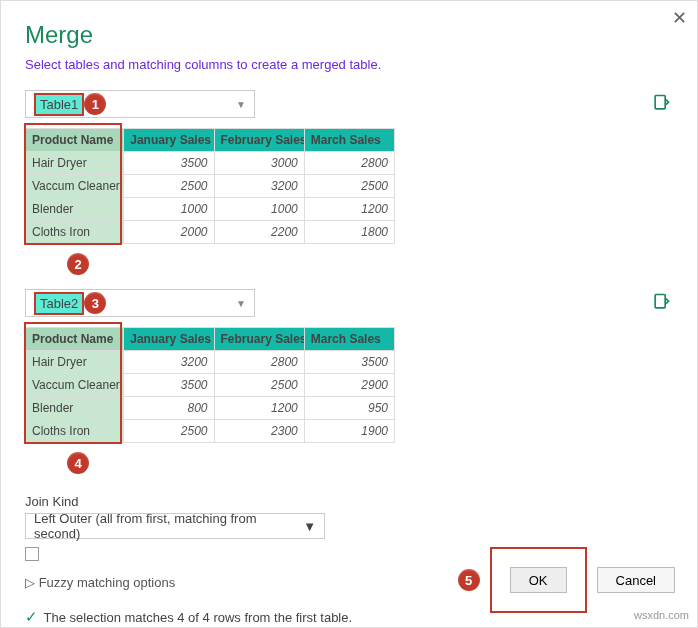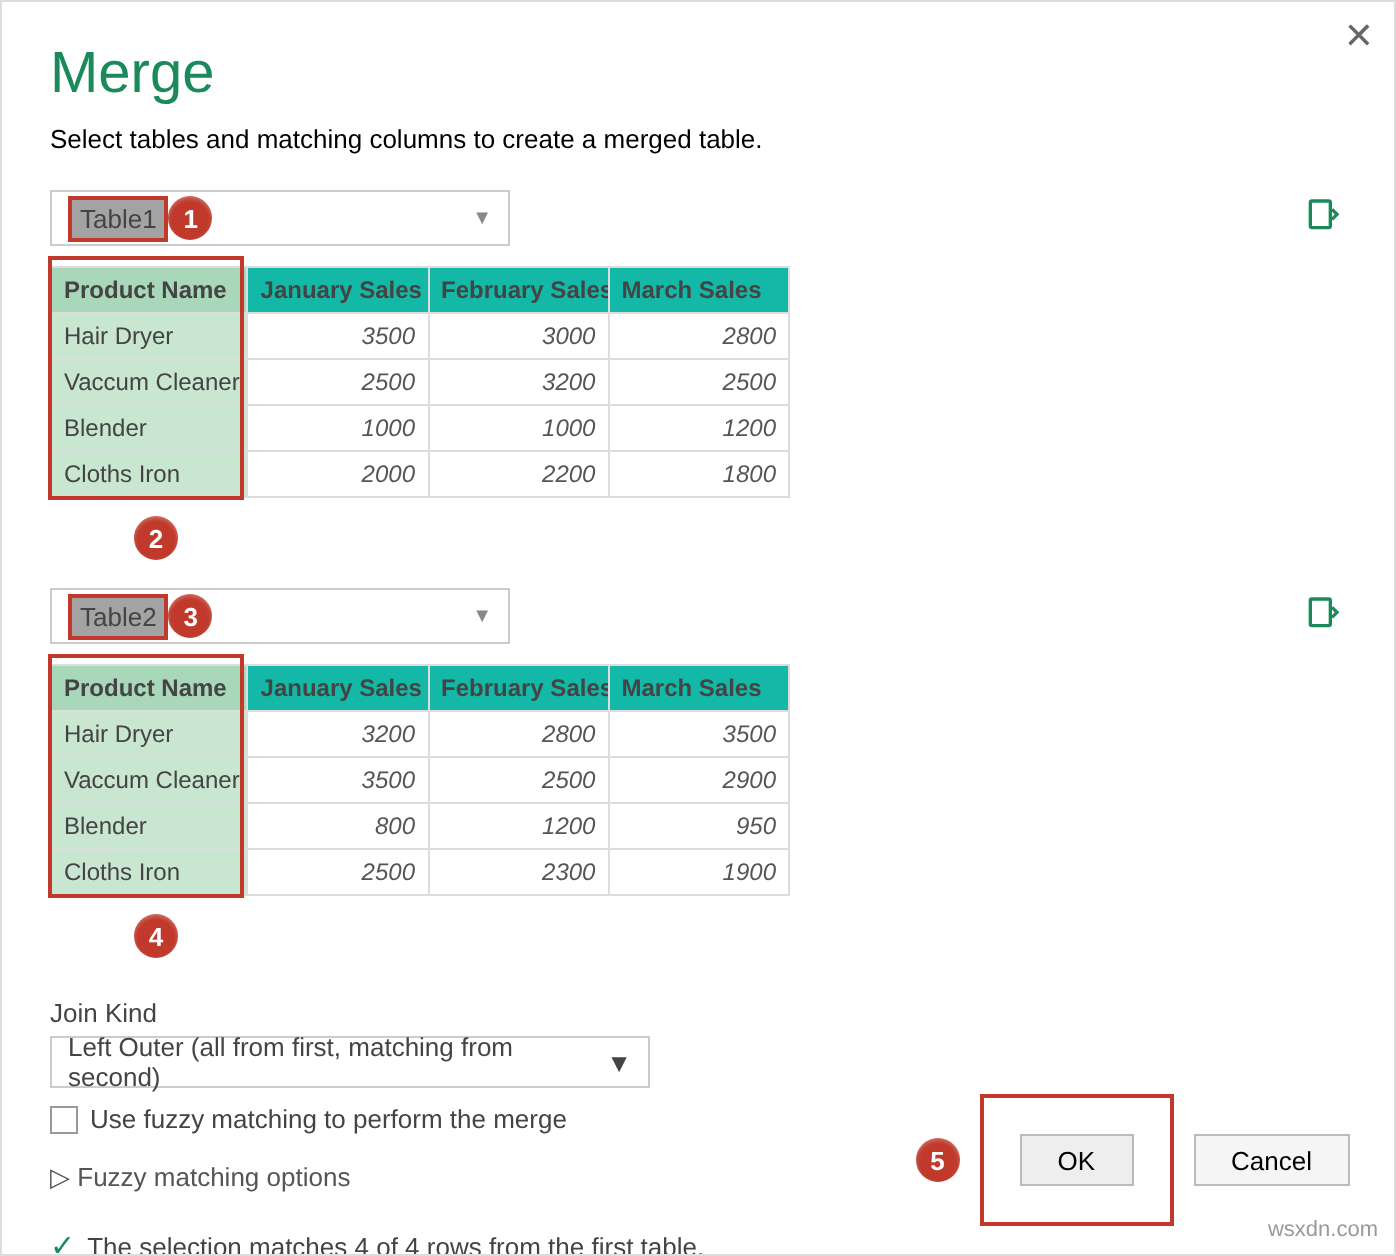--- a/index.html
+++ b/index.html
@@ -1,24 +1,24 @@
 <!DOCTYPE html>
 <html><head>
   <meta charset="utf-8">
   <style>
     * { box-sizing: border-box; margin: 0; padding: 0; }
     body { font-family: "Segoe UI", Tahoma, sans-serif; font-size: 13px; color: #444; background: #fff; width: 698px; height: 628px; position: relative; border: 1px solid #ddd; }
     .close-x { position: absolute; top: 6px; right: 10px; font-size: 18px; color: #666; cursor: pointer; }
     .content { padding: 20px 24px 14px 24px; }
-    h1 { font-size: 29px; font-weight: 400; color: #1a8a5a; margin-bottom: 8px; }
-    .subtitle { margin-bottom: 18px; color: #000000; }
+    h1 { font-size: 24px; font-weight: 400; color: #1a8a5a; margin-bottom: 8px; }
+    .subtitle { margin-bottom: 18px; color: #6d28d9; }
     .dropdown-row { display: flex; align-items: center; margin-bottom: 6px; }
     .dropdown { border: 1px solid #ccc; height: 28px; width: 230px; padding: 4px 8px; display: flex; justify-content: space-between; align-items: center; background: #fff; position: relative; }
     .dropdown .chev { color: #888; font-size: 10px; }
-    .red-box-text { border: 2px solid #c0392b; padding: 2px 4px; display: inline-block; margin-right: -6px; position: relative; z-index: 2; background: #a3a3a3; }
+    .red-box-text { border: 2px solid #c0392b; padding: 2px 4px; display: inline-block; margin-right: -6px; position: relative; z-index: 2; background: #5eead4; }
     .callout { width: 22px; height: 22px; border-radius: 50%; background: #c0392b; color: #fff; font-weight: bold; display: inline-flex; align-items: center; justify-content: center; font-size: 13px; margin-left: 6px; box-shadow: inset 0 1px 2px rgba(255,255,255,0.3); }
     .refresh-icon { margin-left: auto; width: 22px; height: 22px; color: #1a8a5a; }
     table { border-collapse: collapse; margin-top: 4px; width: 370px; table-layout: fixed; border-radius: 15px; }
     th, td { border: 1px solid #ddd; padding: 4px 6px; font-size: 12px; height: 22px; white-space: nowrap; overflow: hidden; }
     th { text-align: left; font-weight: 600; background: #14b8a6; }
     td.num { text-align: right; font-style: italic; color: #555; }
     .sel-col { background: #c8e6d0 !important; }
     .sel-col-hdr { background: #a8d8b9 !important; }
     .col-wrap { position: relative; display: inline-block; }
     .col-red-box { position: absolute; top: -1px; left: -1px; bottom: -1px; width: 98px; border: 2px solid #c0392b; pointer-events: none; z-index: 3; }
@@ -171,21 +171,20 @@
   <div class="below-callout"><span class="callout">4</span></div>
 
   
   <div class="join-label">Join Kind</div>
   <div class="join-dropdown">
     <span>Left Outer (all from first, matching from second)</span>
     <span class="chev">▼</span>
   </div>
   <div class="check-row">
     <span class="checkbox"></span>
-    <span>Use fuzzy matching to perform the merge</span>
   </div>
   <div class="fuzzy-exp">
     <span>▷</span>
     <span>Fuzzy matching options</span>
   </div>
 
   <div class="status-row">
     <span class="check-icon">✓</span>
     <span>The selection matches 4 of 4 rows from the first table.</span>
   </div>

